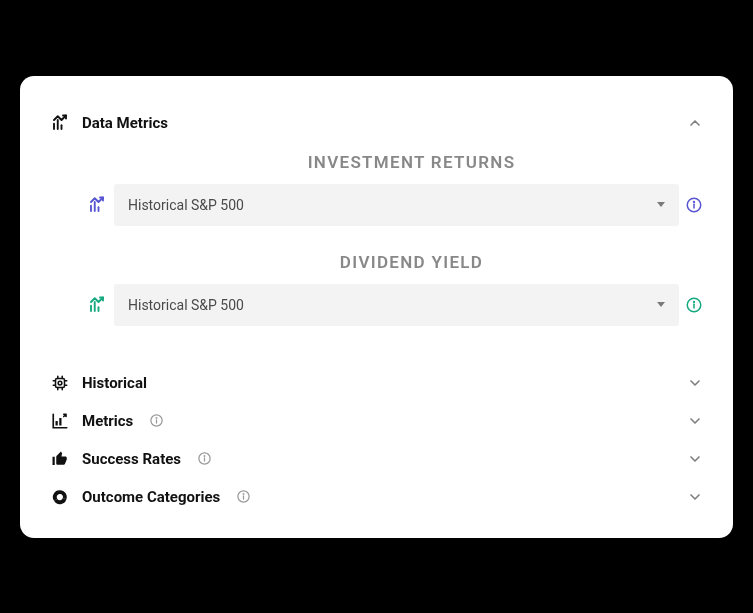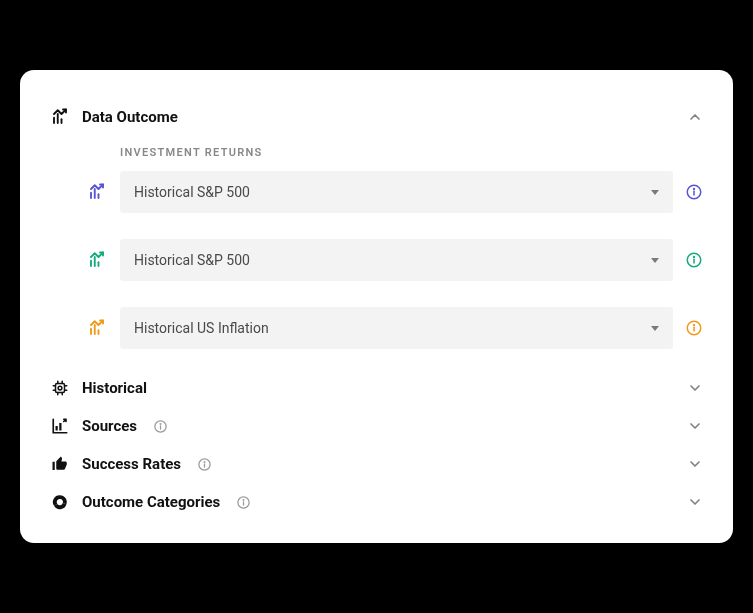--- a/index.html
+++ b/index.html
@@ -43,33 +43,34 @@
     }
     .section-body {
       padding: 10px 0 12px 36px;
     }
     .field {
       margin-bottom: 26px;
       position: relative;
     }
     .field:last-child { margin-bottom: 8px; }
     .field-label {
-      font-size: 11px;
+      font-size: 17px;
       font-weight: 600;
       letter-spacing: 1.3px;
       color: #888;
       text-transform: uppercase;
       margin-bottom: 12px;
       margin-left: 34px;
       display: block;
+      text-align: center;
     }
     .field-row {
       display: flex;
       align-items: center;
-      gap: 12px;
+      gap: 6px;
     }
     .field-icon {
       width: 22px;
       display: flex;
       justify-content: center;
     }
     .select {
       flex: 1;
       background: #f3f3f3;
       border: none;
@@ -111,21 +112,21 @@
   <div class="section-header">
     <span class="header-icon">
       <svg width="18" height="18" viewBox="0 0 24 24" fill="none" stroke="#111" stroke-width="2.5" stroke-linecap="round" stroke-linejoin="round">
         <path d="M4 20 V13"></path>
           <path d="M9 20 V8"></path>
           <path d="M14 20 V15"></path>
         <path d="M4 8 L9 3 L14 8 L20 2"></path>
           <path d="M16 2 H20 V6"></path>
       </svg>
     </span>
-    <span class="title">Data Outcome</span>
+    <span class="title">Data Metrics</span>
     <span class="spacer"></span>
     <span class="chevron">
       <svg width="16" height="16" viewBox="0 0 24 24" fill="none" stroke="currentColor" stroke-width="2.5" stroke-linecap="round" stroke-linejoin="round">
           <polyline points="6 15 12 9 18 15"></polyline>
         </svg>
     </span>
   </div>
 
   <div class="section-body">
 
@@ -149,20 +150,21 @@
           <svg width="18" height="18" viewBox="0 0 24 24" fill="none" stroke="#5755d1" stroke-width="2" stroke-linecap="round">
               <circle cx="12" cy="12" r="9"></circle>
               <line x1="12" y1="11" x2="12" y2="16"></line>
               <circle cx="12" cy="8" r="0.6" fill="#5755d1"></circle>
             </svg>
         </span>
       </div>
     </div>
 
     <div class="field">
+      <span class="field-label">DIVIDEND YIELD</span>
       <div class="field-row">
         <span class="field-icon">
           <svg width="18" height="18" viewBox="0 0 24 24" fill="none" stroke="#14a97e" stroke-width="2.5" stroke-linecap="round" stroke-linejoin="round">
             <path d="M4 20 V13"></path>
               <path d="M9 20 V8"></path>
               <path d="M14 20 V15"></path>
             <path d="M4 8 L9 3 L14 8 L20 2"></path>
               <path d="M16 2 H20 V6"></path>
           </svg>
         </span>
@@ -174,42 +176,20 @@
           <svg width="18" height="18" viewBox="0 0 24 24" fill="none" stroke="#14a97e" stroke-width="2" stroke-linecap="round">
               <circle cx="12" cy="12" r="9"></circle>
               <line x1="12" y1="11" x2="12" y2="16"></line>
               <circle cx="12" cy="8" r="0.6" fill="#14a97e"></circle>
             </svg>
         </span>
       </div>
     </div>
 
     <div class="field">
-      <div class="field-row">
-        <span class="field-icon">
-          <svg width="18" height="18" viewBox="0 0 24 24" fill="none" stroke="#f09a1a" stroke-width="2.5" stroke-linecap="round" stroke-linejoin="round">
-            <path d="M4 20 V13"></path>
-              <path d="M9 20 V8"></path>
-              <path d="M14 20 V15"></path>
-            <path d="M4 8 L9 3 L14 8 L20 2"></path>
-              <path d="M16 2 H20 V6"></path>
-          </svg>
-        </span>
-        <div class="select">
-          <span class="select-value">Historical US Inflation</span>
-          <span class="select-caret"></span>
-        </div>
-        <span class="info-icon">
-          <svg width="18" height="18" viewBox="0 0 24 24" fill="none" stroke="#f09a1a" stroke-width="2" stroke-linecap="round">
-              <circle cx="12" cy="12" r="9"></circle>
-              <line x1="12" y1="11" x2="12" y2="16"></line>
-              <circle cx="12" cy="8" r="0.6" fill="#f09a1a"></circle>
-            </svg>
-        </span>
-      </div>
     </div>
 
   </div>
 
   <div class="section-header">
     <span class="header-icon">
       <svg width="18" height="18" viewBox="0 0 24 24" fill="none" stroke="#111" stroke-width="2" stroke-linecap="round">
         <rect x="6" y="6" width="12" height="12" rx="2"></rect>
         <circle cx="12" cy="12" r="2.5"></circle>
         <line x1="9" y1="3" x2="9" y2="6"></line>
@@ -233,21 +213,21 @@
 
   <div class="section-header">
     <span class="header-icon">
       <svg width="18" height="18" viewBox="0 0 24 24" fill="none" stroke="#111" stroke-width="2.2" stroke-linecap="round">
         <path d="M3 3 V21 H21"></path>
         <rect x="6" y="12" width="3" height="6" fill="#111" stroke="none"></rect>
         <rect x="11" y="8" width="3" height="10" fill="#111" stroke="none"></rect>
         <path d="M17 6 L20 3 M20 3 H17 M20 3 V6"></path>
       </svg>
     </span>
-    <span class="title">Sources</span>
+    <span class="title">Metrics</span>
     <span class="info-inline">
       <svg width="15" height="15" viewBox="0 0 24 24" fill="none" stroke="#999" stroke-width="2" stroke-linecap="round">
           <circle cx="12" cy="12" r="9"></circle>
           <line x1="12" y1="11" x2="12" y2="16"></line>
           <circle cx="12" cy="8" r="0.6" fill="#999"></circle>
         </svg>
     </span>
     <span class="spacer"></span>
     <span class="chevron">
       <svg width="16" height="16" viewBox="0 0 24 24" fill="none" stroke="currentColor" stroke-width="2.5" stroke-linecap="round" stroke-linejoin="round">

